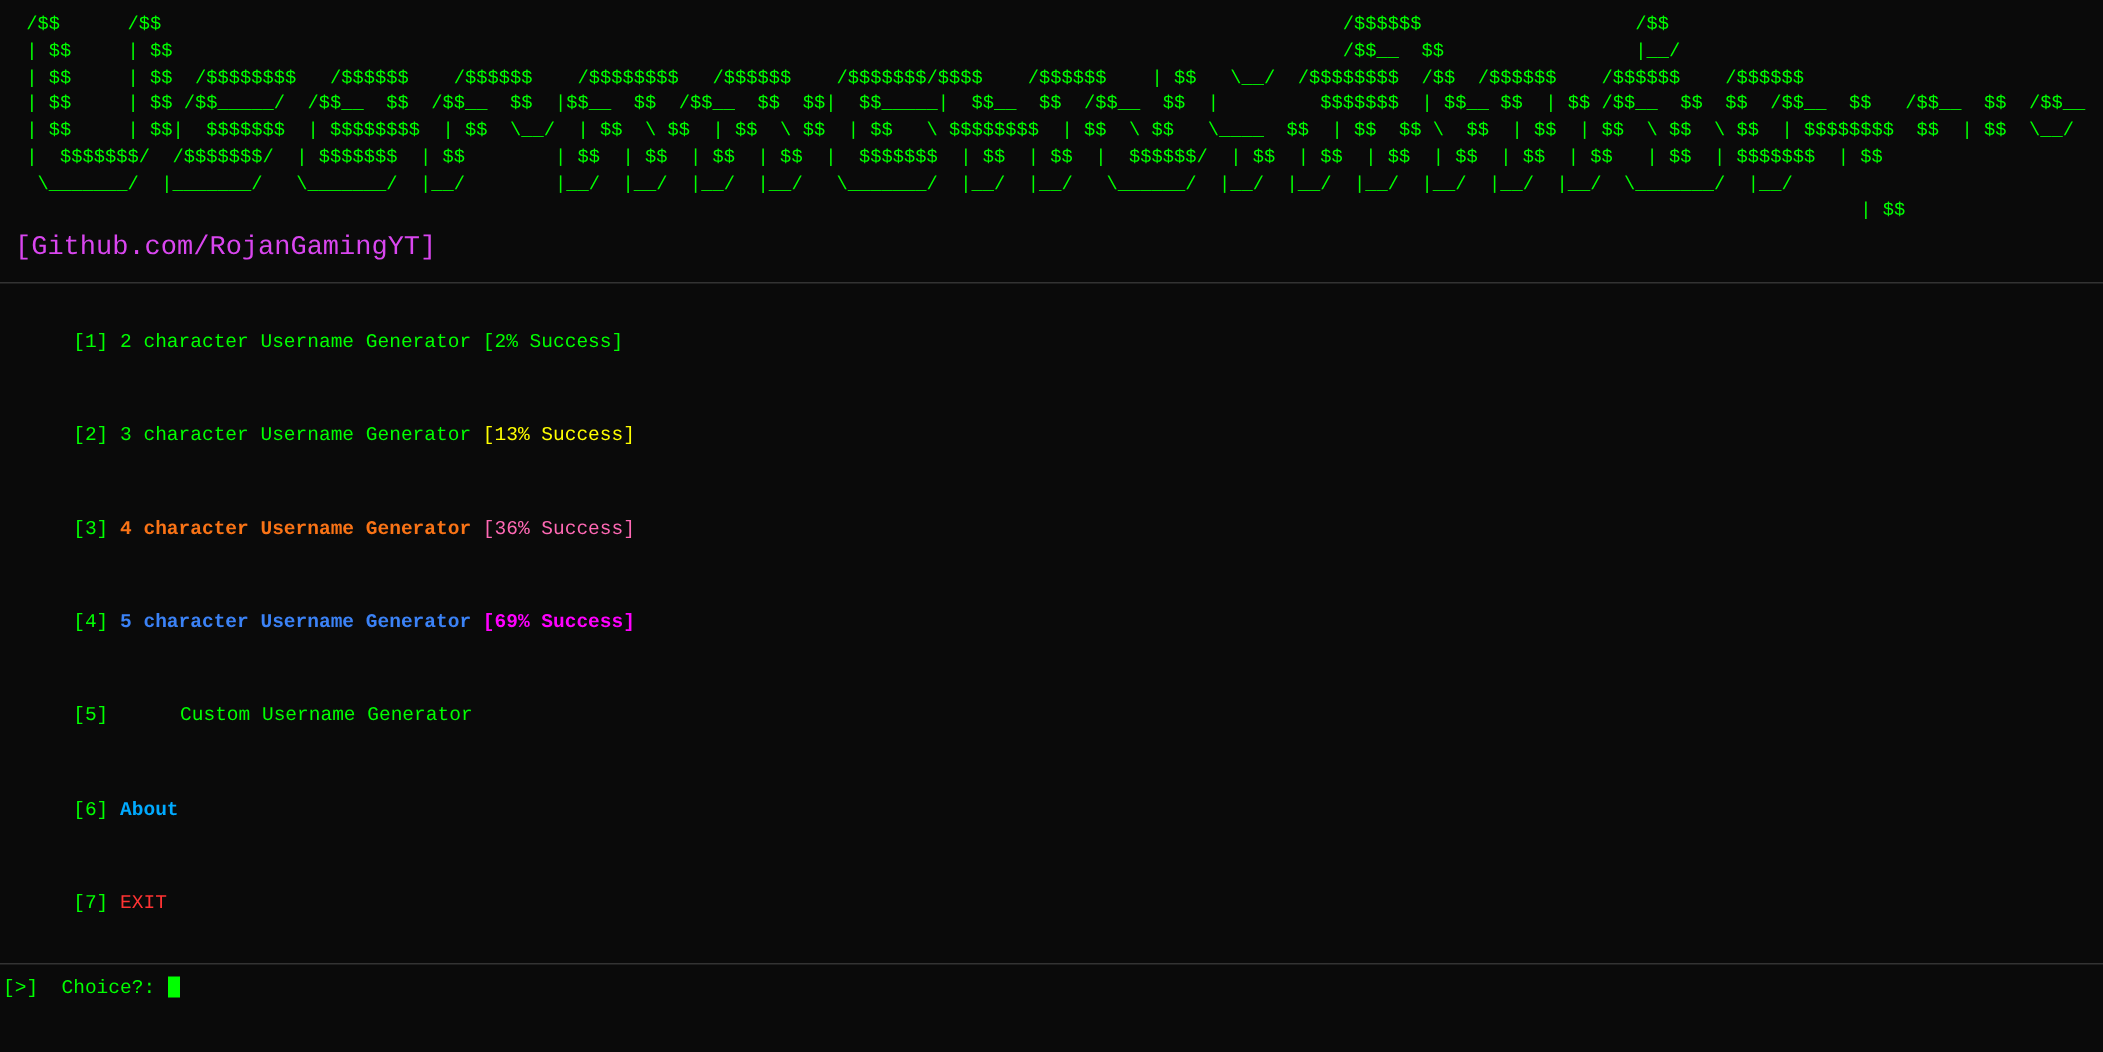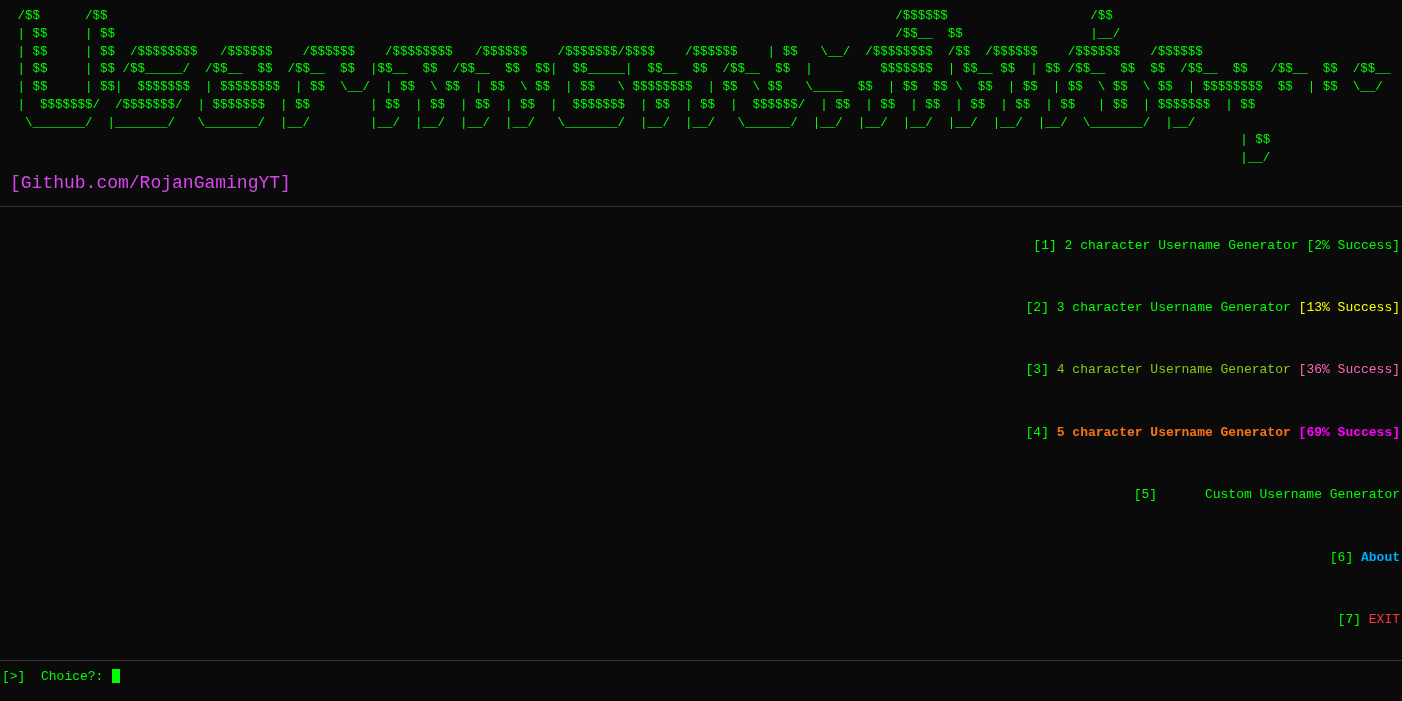--- a/index.html
+++ b/index.html
@@ -54,37 +54,36 @@
 
     .menu-section {
       padding: 4px 2px 4px 2px;
       flex-shrink: 0;
     }
 
     .menu-item {
       white-space: pre;
       font-size: 13px;
       line-height: 1.6;
-      text-align: right;
     }
 
     .menu-item-1 .num { color: #00ff00; }
     .menu-item-1 .label { color: #00ff00; }
     .menu-item-1 .success { color: #00ff00; }
 
     .menu-item-2 .num { color: #00ff00; }
     .menu-item-2 .label { color: #00ff00; margin-top: 36px; }
     .menu-item-2 .success { color: #ffff00; }
 
     .menu-item-3 .num { color: #00ff00; }
-    .menu-item-3 .label { color: #84cc16; }
+    .menu-item-3 .label { color: #f97316; font-weight: bold; }
     .menu-item-3 .success { color: #ff69b4; }
 
     .menu-item-4 .num { color: #00ff00; }
-    .menu-item-4 .label { color: #f97316; font-weight: bold; }
+    .menu-item-4 .label { color: #3b82f6; font-weight: bold; }
     .menu-item-4 .success { color: #ff00ff; font-weight: bold; }
 
     .menu-item-5 .num { color: #00ff00; }
     .menu-item-5 .label { color: #00ff00; margin-left: 40px; }
 
     .menu-item-6 .num { color: #00ff00; }
     .menu-item-6 .label { color: #00aaff; font-weight: bold; }
 
     .menu-item-7 .num { color: #00ff00; }
     .menu-item-7 .label { color: #ff3333; }
@@ -129,21 +128,20 @@
 <div class="terminal">
   <div class="ascii-art-section">
     <div class="ascii-line"> /$$      /$$                                                                                                         /$$$$$$                   /$$  </div>
     <div class="ascii-line"> | $$     | $$                                                                                                        /$$__  $$                 |__/  </div>
     <div class="ascii-line"> | $$     | $$  /$$$$$$$$   /$$$$$$    /$$$$$$    /$$$$$$$$   /$$$$$$    /$$$$$$$/$$$$    /$$$$$$    | $$   \__/  /$$$$$$$$  /$$  /$$$$$$    /$$$$$$    /$$$$$$</div>
     <div class="ascii-line"> | $$     | $$ /$$_____/  /$$__  $$  /$$__  $$  |$$__  $$  /$$__  $$  $$|  $$_____|  $$__  $$  /$$__  $$  |         $$$$$$$  | $$__ $$  | $$ /$$__  $$  $$  /$$__  $$   /$$__  $$  /$$__  $$</div>
     <div class="ascii-line"> | $$     | $$|  $$$$$$$  | $$$$$$$$  | $$  \__/  | $$  \ $$  | $$  \ $$  | $$   \ $$$$$$$$  | $$  \ $$   \____  $$  | $$  $$ \  $$  | $$  | $$  \ $$  \ $$  | $$$$$$$$  $$  | $$  \__/</div>
     <div class="ascii-line"> |  $$$$$$$/  /$$$$$$$/  | $$$$$$$  | $$        | $$  | $$  | $$  | $$  |  $$$$$$$  | $$  | $$  |  $$$$$$/  | $$  | $$  | $$  | $$  | $$  | $$   | $$  | $$$$$$$  | $$</div>
     <div class="ascii-line">  \_______/  |_______/   \_______/  |__/        |__/  |__/  |__/  |__/   \_______/  |__/  |__/   \______/  |__/  |__/  |__/  |__/  |__/  |__/  \_______/  |__/</div>
     <div class="ascii-line">                                                                                                                                                                    | $$</div>
-    <div class="ascii-line">                                                                                                                                                                    |__/</div>
     <div class="github-line">[Github.com/RojanGamingYT]</div>
   </div>
 
   <hr class="divider">
 
   <div class="menu-section">
     <div class="menu-item menu-item-1">
       <span class="num">[1]</span><span class="label"> 2 character Username Generator </span><span class="success">[2% Success]</span>
     </div>
     <div class="menu-item menu-item-2">

